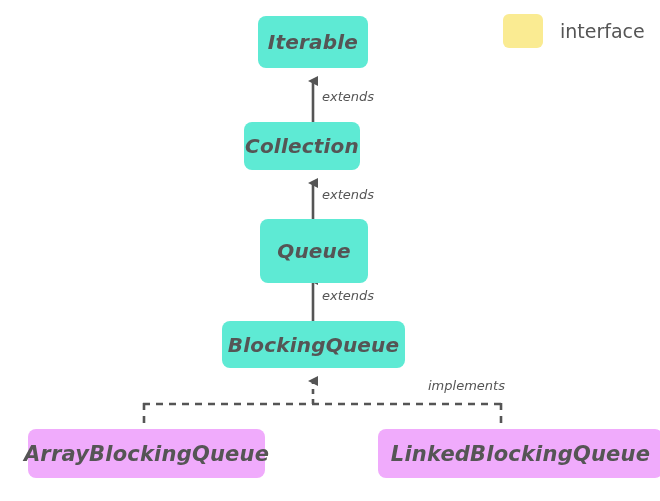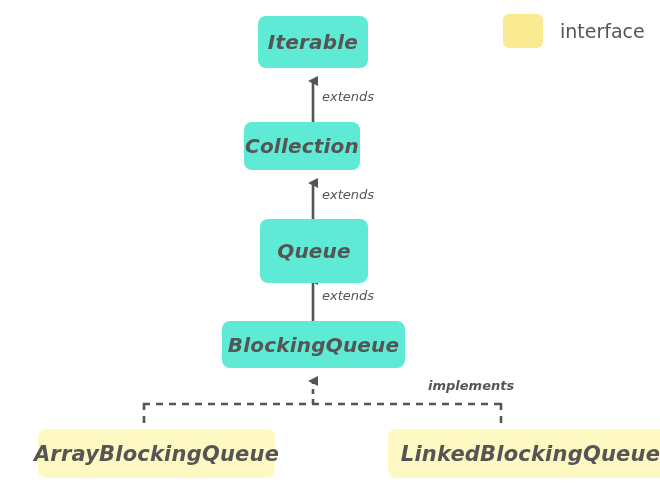--- a/index.html
+++ b/index.html
@@ -14,37 +14,37 @@
   .node{
     position:absolute;box-sizing:border-box;
     display:flex;align-items:center;justify-content:center;
     border-radius:8px;
     font-weight:bold;font-style:italic;
     color:#555555;
     letter-spacing:.2px;
     white-space:nowrap;
   }
   .node.iface{background:#5eead4;}
-  .node.cls{background:#fef9c3;margin-left:10px;}
+  .node.cls{background:#f0abfc;}
 
   #n-iterable{left:258px;top:16px;width:110px;height:52px;font-size:20px;}
   #n-collection{left:244px;top:122px;width:116px;height:48px;font-size:20px;}
   #n-queue{left:260px;top:219px;width:108px;height:64px;font-size:20px;}
   #n-blockingqueue{left:222px;top:321px;width:183px;height:47px;font-size:20px;}
   #n-arrayblockingqueue{left:28px;top:429px;width:237px;height:49px;font-size:21px;}
   #n-linkedblockingqueue{left:378px;top:429px;width:285px;height:49px;font-size:21px;}
 
   .edge-label{
     position:absolute;font-style:italic;font-size:13px;color:#555555;
     white-space:nowrap;
   }
   #lbl-e1{left:322px;top:89px;}
   #lbl-e2{left:322px;top:187px;}
   #lbl-e3{left:322px;top:288px;}
-  #lbl-impl{left:428px;top:378px;font-weight:bold;}
+  #lbl-impl{left:428px;top:378px;}
 
   .legend{position:absolute;left:503px;top:14px;}
   .legend-row{display:flex;align-items:center;height:34px;margin-bottom:13px;}
   .legend-swatch{width:40px;height:34px;border-radius:6px;}
   .legend-swatch.iface{background:#faeb92;}
   .legend-swatch.cls{background:#fca8be;}
   .legend-text{
     margin-left:17px;font-size:19px;color:#555555;font-weight:normal;
     white-space:nowrap;
     text-align:center;

